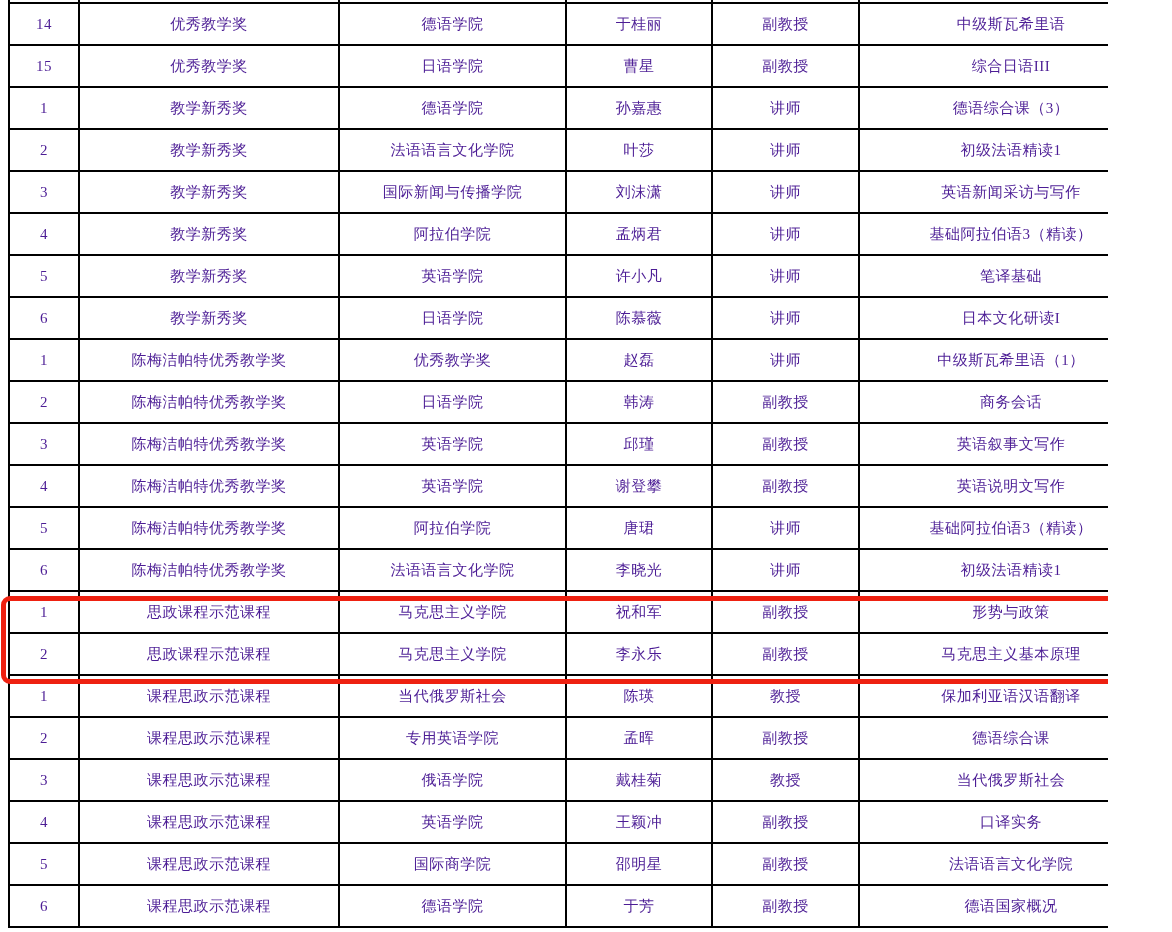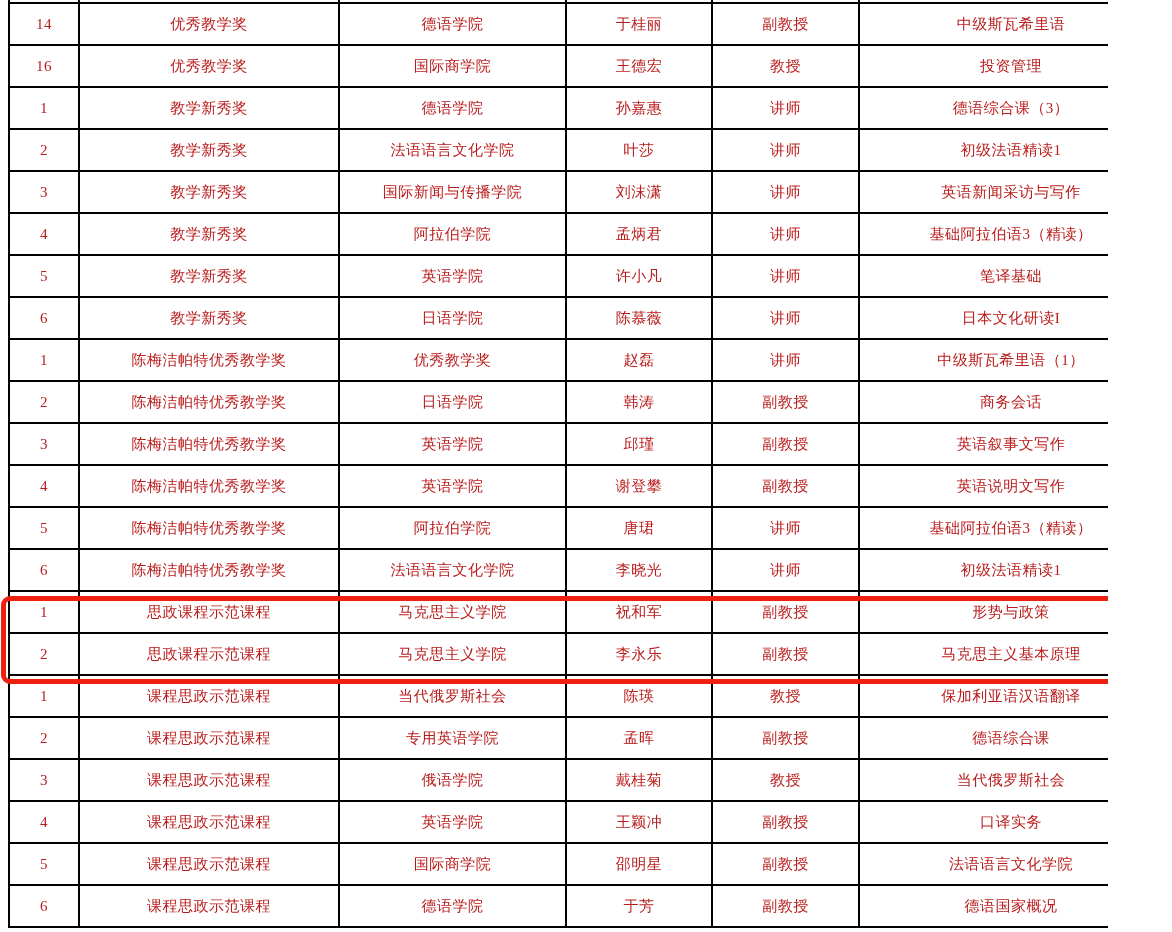--- a/index.html
+++ b/index.html
@@ -7,21 +7,21 @@
     padding: 0;
     background: #ffffff;
   }
   .sheet {
     position: relative;
     width: 1108px;
     height: 932px;
     background: #ffffff;
     overflow: hidden;
     font-family: "Liberation Serif", "DejaVu Serif", serif;
-    color: #b91c1c;
+    color: #4c1d95;
   }
   table.award-table {
     position: absolute;
     left: 8px;
     top: -38px;            
     width: 1154px;
     border-collapse: collapse;
     table-layout: fixed;
   }
   table.award-table td {
@@ -76,26 +76,26 @@
         </tr>
         <tr>
           <td>14</td>
           <td>优秀教学奖</td>
           <td>德语学院</td>
           <td>于桂丽</td>
           <td>副教授</td>
           <td>中级斯瓦希里语</td>
         </tr>
         <tr>
-          <td>16</td>
+          <td>15</td>
           <td>优秀教学奖</td>
-          <td>国际商学院</td>
-          <td>王德宏</td>
-          <td>教授</td>
-          <td>投资管理</td>
+          <td>日语学院</td>
+          <td>曹星</td>
+          <td>副教授</td>
+          <td>综合日语III</td>
         </tr>
         <tr>
           <td>1</td>
           <td>教学新秀奖</td>
           <td>德语学院</td>
           <td>孙嘉惠</td>
           <td>讲师</td>
           <td>德语综合课（3）</td>
         </tr>
         <tr>

